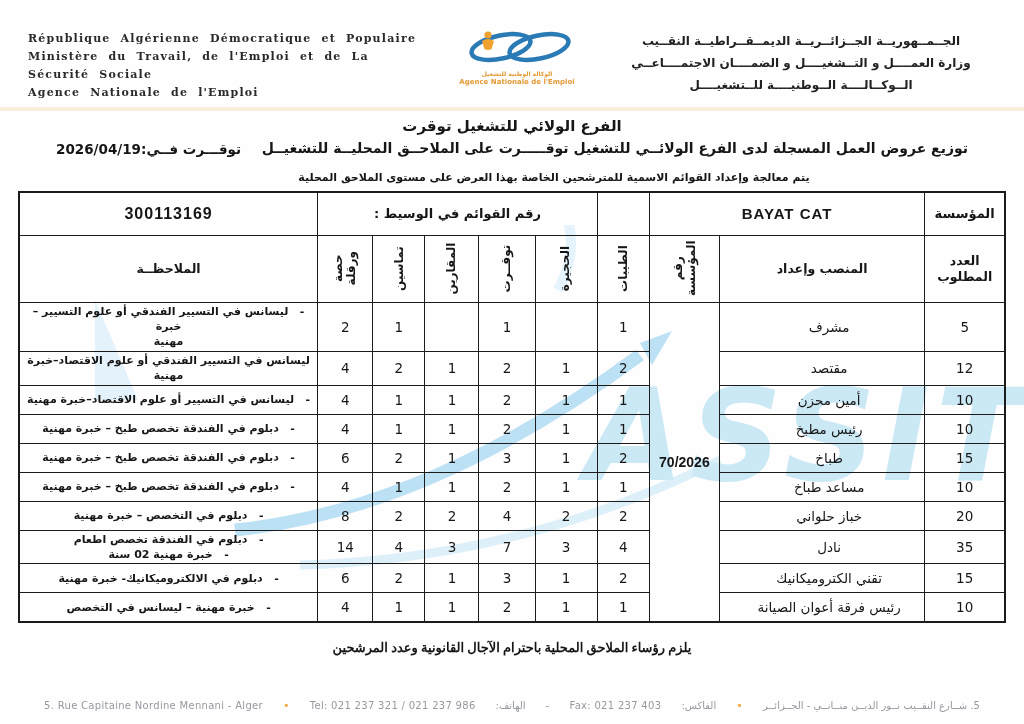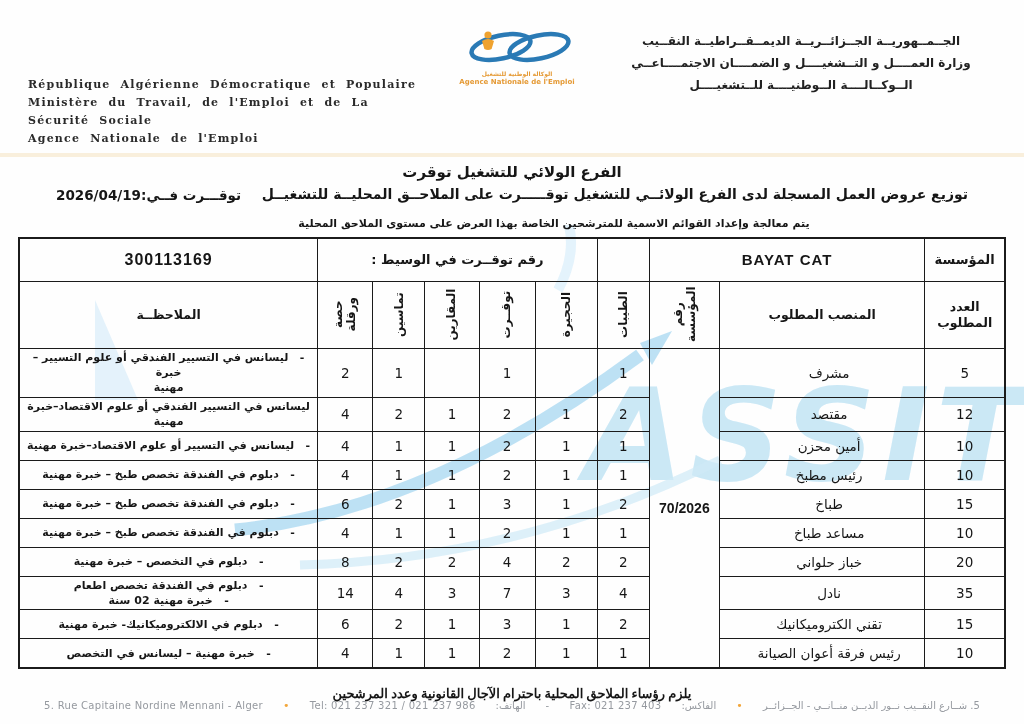--- a/index.html
+++ b/index.html
@@ -4,21 +4,21 @@
 <style>
   html,body{margin:0;padding:0;width:1024px;height:724px;overflow:hidden;background:#ffffff;
     font-family:"DejaVu Sans",sans-serif;color:#161616;}
   .page{position:relative;width:1024px;height:724px;background:#fefefe;}
   
   .watermark{position:absolute;left:0;top:225px;width:1024px;height:430px;z-index:0;pointer-events:none;text-decoration:underline;}
   
   .letterhead{position:relative;z-index:1;display:flex;justify-content:space-between;align-items:flex-start;
     padding:30px 28px 0 28px;}
   .fr-block{width:400px;font-family:"DejaVu Serif","Liberation Serif",serif;font-weight:bold;
-    font-size:11px;line-height:1.65;letter-spacing:1.2px;word-spacing:5px;color:#2a2a2a;margin-top:46px;}
+    font-size:11px;line-height:1.65;letter-spacing:1.2px;word-spacing:5px;color:#2a2a2a;}
   .logo-block{width:170px;text-align:center;margin-top:-2px;}
   .logo-caption{color:#e59a35;font-weight:bold;line-height:1.25;}
   .logo-caption .ar{font-size:6px;display:block;}
   .logo-caption .fr{font-size:7px;display:block;}
   .ar-block{width:390px;direction:rtl;text-align:center;font-weight:bold;font-size:12px;
     line-height:1.85;color:#222;}
   .header-band{height:4px;background:#f9efdc;margin-top:4px;}
   
   .branch-title{position:relative;z-index:1;direction:rtl;text-align:center;font-weight:bold;
     font-size:15px;margin-top:6px;}
@@ -121,27 +121,27 @@
           <col class="c-megarine">
         <col class="c-loc">
           <col class="c-quota">
           <col class="c-note">
       </colgroup>
       <thead>
         <tr class="h1">
           <th>المؤسسة</th>
           <th colspan="2" class="latin">BAYAT CAT</th>
           <th></th>
-          <th colspan="5">رقم توقــرت في الوسيط :</th>
+          <th colspan="5">رقم القوائم في الوسيط :</th>
           <th class="regnum">300113169</th>
         </tr>
         <tr class="colhead">
           <th>العدد
 المطلوب</th>
-          <th>المنصب المطلوب</th>
+          <th>المنصب وإعداد</th>
           <th><div class="vwrap"><span class="vtext">رقم
 المؤسسة</span></div></th>
           <th><div class="vwrap"><span class="vtext">الطيبات</span></div></th>
           <th><div class="vwrap"><span class="vtext">الحجيرة</span></div></th>
           <th><div class="vwrap"><span class="vtext">توقــرت</span></div></th>
           <th><div class="vwrap"><span class="vtext">المقارين</span></div></th>
           <th><div class="vwrap"><span class="vtext">تماسين</span></div></th>
           <th><div class="vwrap"><span class="vtext">حصة
 ورقلة</span></div></th>
           <th>الملاحظــة</th>

